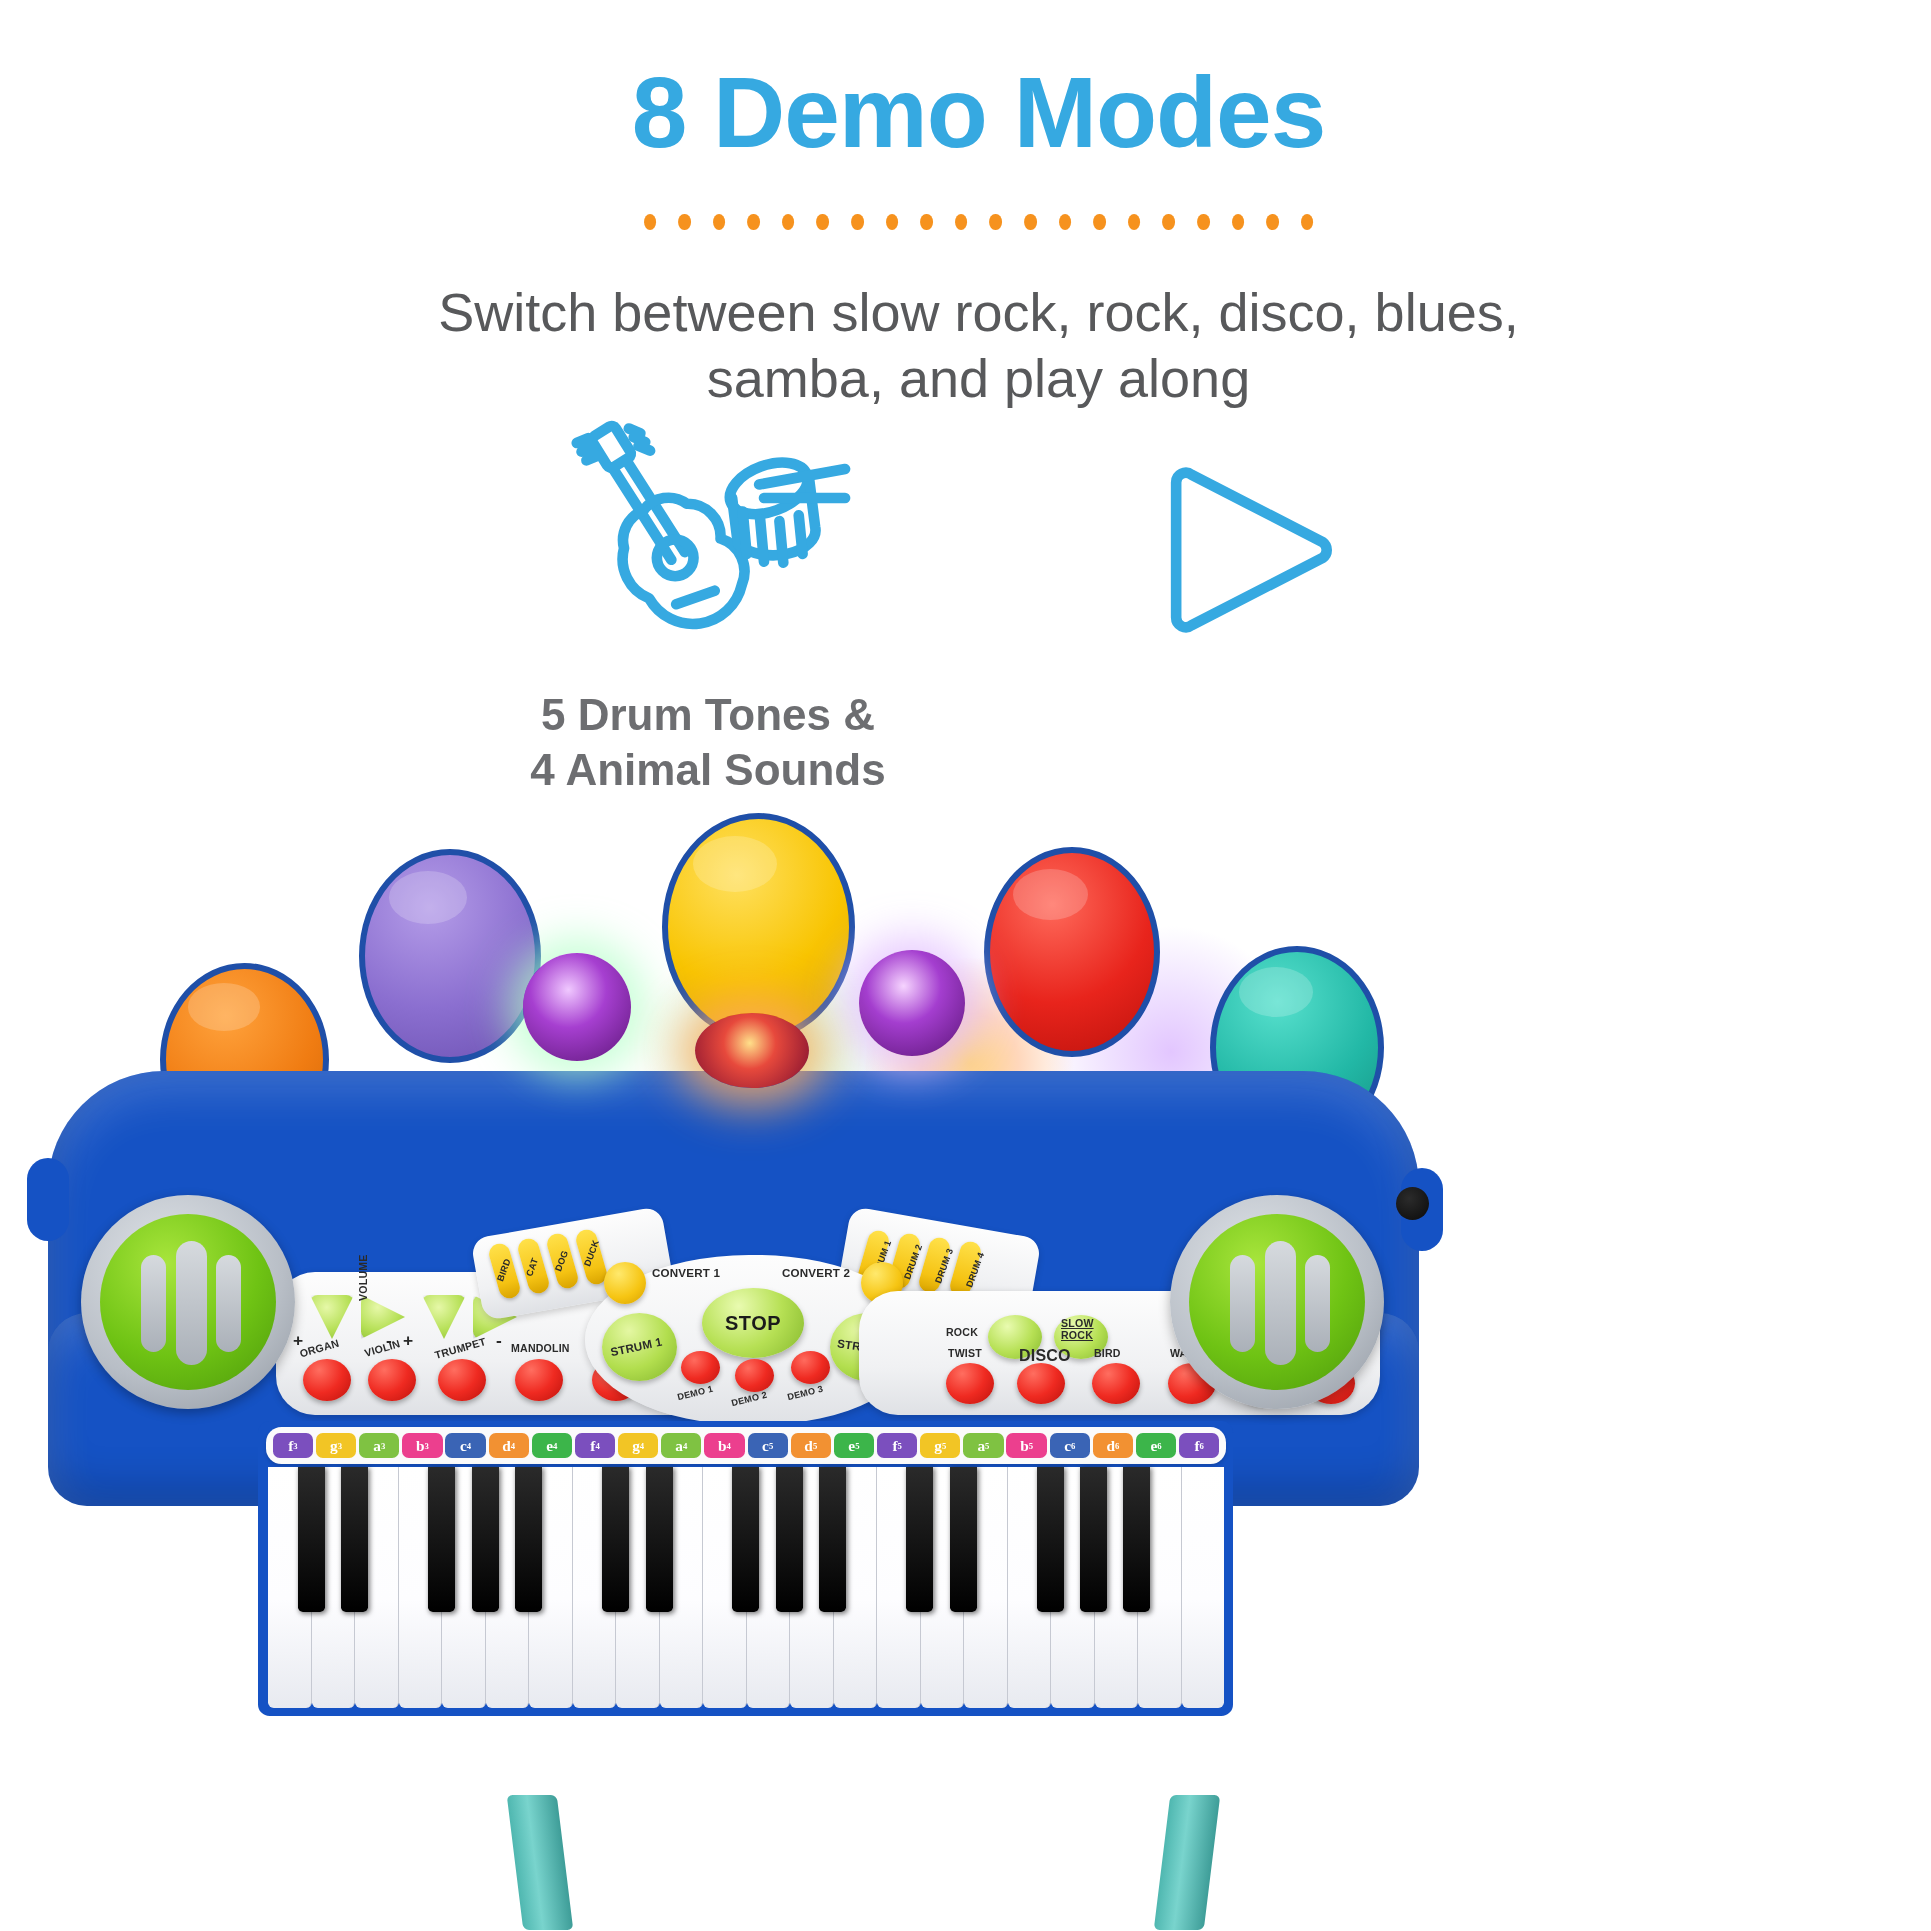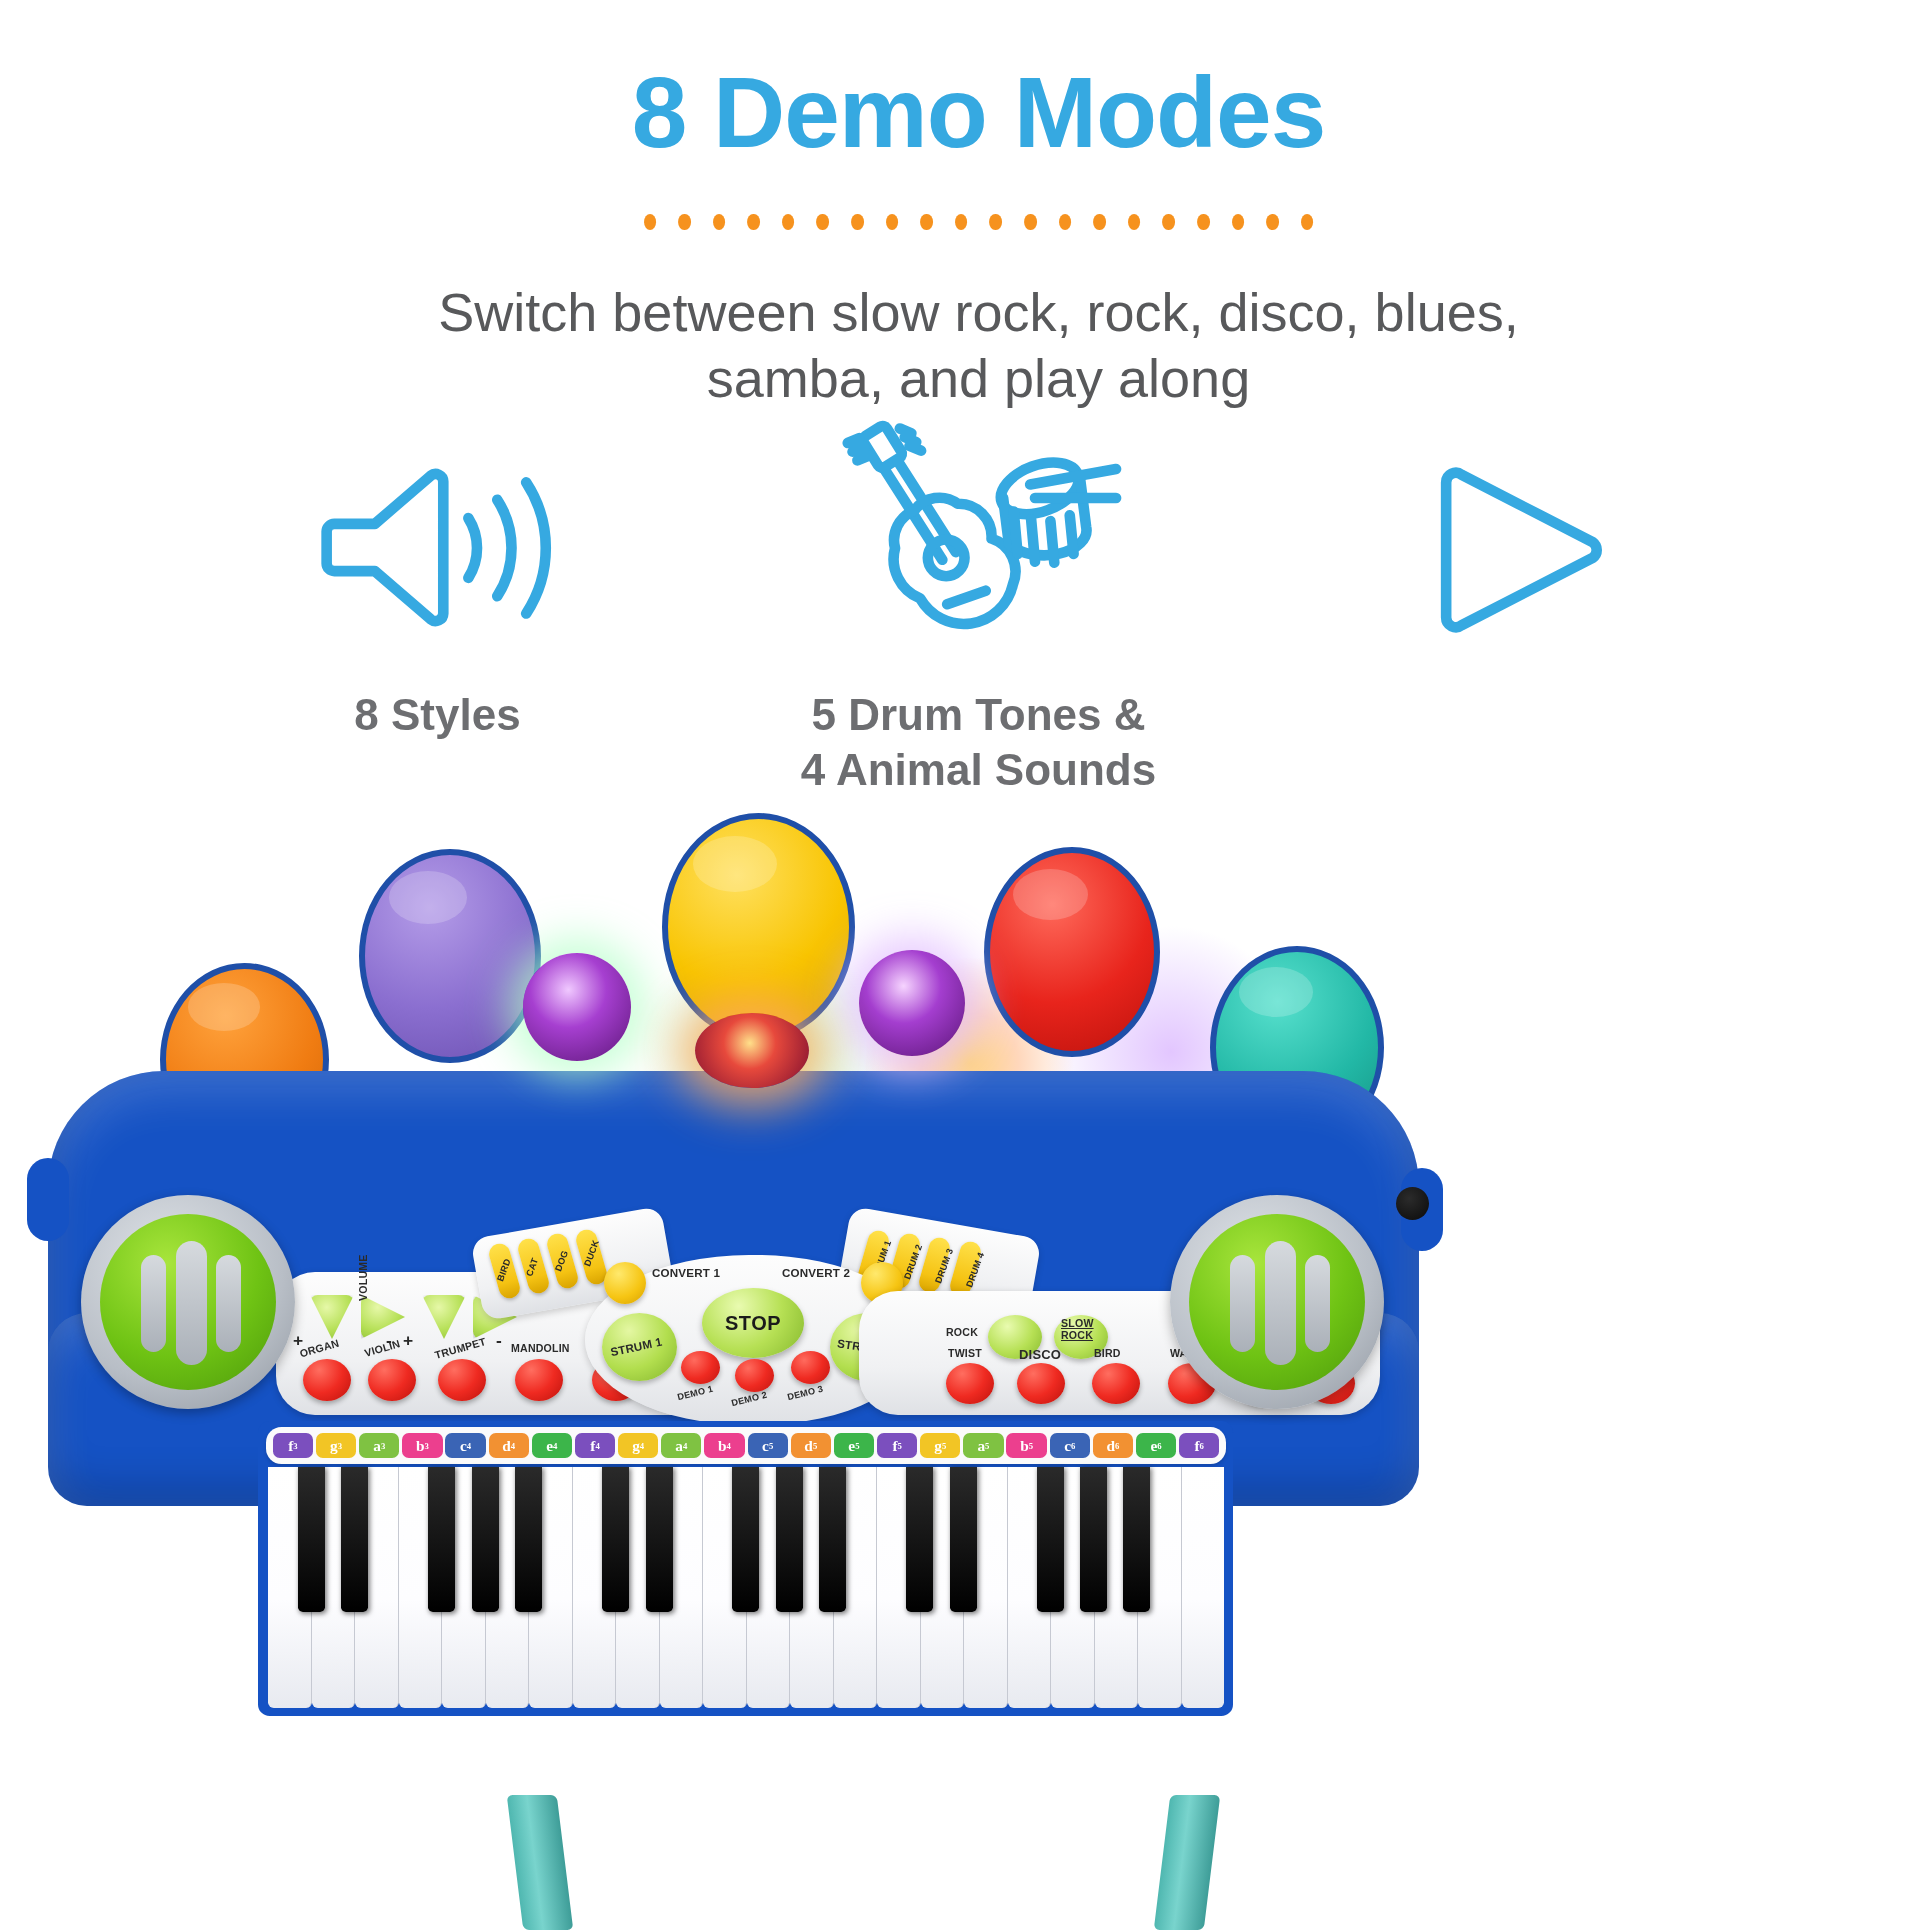--- a/index.html
+++ b/index.html
@@ -272,33 +272,20 @@
       <span style="background: rgb(246, 146, 30);"></span>
       <span style="background: rgb(246, 146, 30);"></span>
     </div>
   <div class="subhead">
     <span>Switch between slow rock, rock, disco, blues,</span><br>
     <span>samba, and play along</span>
   </div>
 
   <div class="features">
 
-    <div class="feature">
-      <div class="feature-icon">
-        <svg width="241" height="179" viewBox="0 0 250 185">
-          <g fill="none" stroke="#36a9e1" stroke-width="11" stroke-linejoin="round" stroke-linecap="round">
-            <path d="M18 68 h42 L118 18 a8 8 0 0 1 13 6 v137 a8 8 0 0 1 -13 6 L60 117 H18 a8 8 0 0 1 -8-8 V76 a8 8 0 0 1 8-8 z"></path>
-            <path d="M157 62 a58 58 0 0 1 0 62"></path>
-            <path d="M187 43 a92 92 0 0 1 0 100"></path>
-            <path d="M217 25 a124 124 0 0 1 0 136"></path>
-          </g>
-        </svg>
-      </div>
-      <div class="feature-label">8 Styles</div>
-    </div>
 
     <div class="feature">
       <div class="feature-icon">
         <svg width="290" height="222" viewBox="0 0 300 230">
           <g fill="none" stroke="#36a9e1" stroke-width="11" stroke-linejoin="round" stroke-linecap="round">
 
             <rect x="36" y="14" width="28" height="38" rx="5" transform="rotate(-32 50 33)"></rect>
             <path d="M26 24 l-12 5 M31 33 l-12 5 M36 42 l-12 5"></path>
             <path d="M68 14 l12 5 M73 23 l12 5 M78 32 l12 5"></path>
 
@@ -451,21 +438,21 @@
         <div style="position: absolute; left: 1041px; top: 292px; width: 54px; height: 44px; border-radius: 50%; background: radial-gradient(circle at 36% 26%, rgb(233, 251, 176) 0%, rgb(182, 224, 84) 55%, rgb(134, 185, 47) 100%); box-shadow: rgba(0, 0, 0, 0.25) 0px 2.9px 4.8px;"></div>
         <span class="lbl" style="position: absolute; left: 933px; top: 303px; font-size: 10.6px; font-weight: 700; color: rgb(42, 42, 42);">ROCK</span>
         <span class="lbl" style="position: absolute; left: 1048px; top: 295px; font-size: 10.6px; font-weight: 700; color: rgb(42, 42, 42); width: 41px; line-height: 1.1; white-space: normal; text-decoration: underline;">SLOW ROCK</span>
         <div style="position: absolute; left: 1178px; top: 290px; width: 27px; height: 50px; border-radius: 29px 5.8px 5.8px 29px; background: radial-gradient(circle at 40% 26%, rgb(230, 248, 168) 0%, rgb(182, 224, 87) 55%, rgb(136, 187, 48) 100%); box-shadow: rgba(0, 0, 0, 0.25) 0px 1.9px 3.9px;"></div>
         <div style="position: absolute; left: 1211px; top: 290px; width: 27px; height: 50px; border-radius: 5.8px 29px 29px 5.8px; background: radial-gradient(circle at 40% 26%, rgb(230, 248, 168) 0%, rgb(182, 224, 87) 55%, rgb(136, 187, 48) 100%); box-shadow: rgba(0, 0, 0, 0.25) 0px 1.9px 3.9px;"></div>
         <span class="lbl" style="position: absolute; left: 1166px; top: 295px; font-size: 10.6px; font-weight: 700; color: rgb(42, 42, 42); transform: rotate(-90deg); transform-origin: left top;">RECORD</span>
         <span class="lbl" style="position: absolute; left: 1246px; top: 292px; font-size: 10.6px; font-weight: 700; color: rgb(42, 42, 42); transform: rotate(-90deg); transform-origin: left top;">REPLAY</span>
         <div style="position: absolute; left: 933px; top: 340px; width: 48px; height: 41px; border-radius: 50%; background: radial-gradient(circle at 34% 26%, rgb(255, 110, 96) 0%, rgb(239, 42, 33) 52%, rgb(189, 18, 12) 100%); box-shadow: rgba(0, 0, 0, 0.3) 0px 2.9px 4.8px;"></div>
         <span class="lbl" style="position: absolute; left: 935px; top: 324px; font-size: 10.6px; font-weight: 700; color: rgb(42, 42, 42);">TWIST</span>
         <div style="position: absolute; left: 1004px; top: 340px; width: 48px; height: 41px; border-radius: 50%; background: radial-gradient(circle at 34% 26%, rgb(255, 110, 96) 0%, rgb(239, 42, 33) 52%, rgb(189, 18, 12) 100%); box-shadow: rgba(0, 0, 0, 0.3) 0px 2.9px 4.8px;"></div>
-        <span class="lbl" style="position: absolute; left: 1006px; top: 324px; font-size: 13px; font-weight: 700; color: rgb(42, 42, 42);">DISCO</span>
+        <span class="lbl" style="position: absolute; left: 1006px; top: 324px; font-size: 16px; font-weight: 700; color: rgb(42, 42, 42);">DISCO</span>
         <div style="position: absolute; left: 1079px; top: 340px; width: 48px; height: 41px; border-radius: 50%; background: radial-gradient(circle at 34% 26%, rgb(255, 110, 96) 0%, rgb(239, 42, 33) 52%, rgb(189, 18, 12) 100%); box-shadow: rgba(0, 0, 0, 0.3) 0px 2.9px 4.8px;"></div>
         <span class="lbl" style="position: absolute; left: 1081px; top: 324px; font-size: 10.6px; font-weight: 700; color: rgb(42, 42, 42);">BIRD</span>
         <div style="position: absolute; left: 1155px; top: 340px; width: 48px; height: 41px; border-radius: 50%; background: radial-gradient(circle at 34% 26%, rgb(255, 110, 96) 0%, rgb(239, 42, 33) 52%, rgb(189, 18, 12) 100%); box-shadow: rgba(0, 0, 0, 0.3) 0px 2.9px 4.8px;"></div>
         <span class="lbl" style="position: absolute; left: 1157px; top: 324px; font-size: 10.6px; font-weight: 700; color: rgb(42, 42, 42);">WALTZ</span>
         <div style="position: absolute; left: 1224px; top: 340px; width: 48px; height: 41px; border-radius: 50%; background: radial-gradient(circle at 34% 26%, rgb(255, 110, 96) 0%, rgb(239, 42, 33) 52%, rgb(189, 18, 12) 100%); box-shadow: rgba(0, 0, 0, 0.3) 0px 2.9px 4.8px;"></div>
         <span class="lbl" style="position: absolute; left: 1226px; top: 324px; font-size: 10.6px; font-weight: 700; color: rgb(42, 42, 42);">SAMBA</span>
         <div style="position: absolute; left: 1294px; top: 340px; width: 48px; height: 41px; border-radius: 50%; background: radial-gradient(circle at 34% 26%, rgb(255, 110, 96) 0%, rgb(239, 42, 33) 52%, rgb(189, 18, 12) 100%); box-shadow: rgba(0, 0, 0, 0.3) 0px 2.9px 4.8px;"></div>
         <span class="lbl" style="position: absolute; left: 1296px; top: 324px; font-size: 10.6px; font-weight: 700; color: rgb(42, 42, 42);">BLUES</span>
       </div>
 

